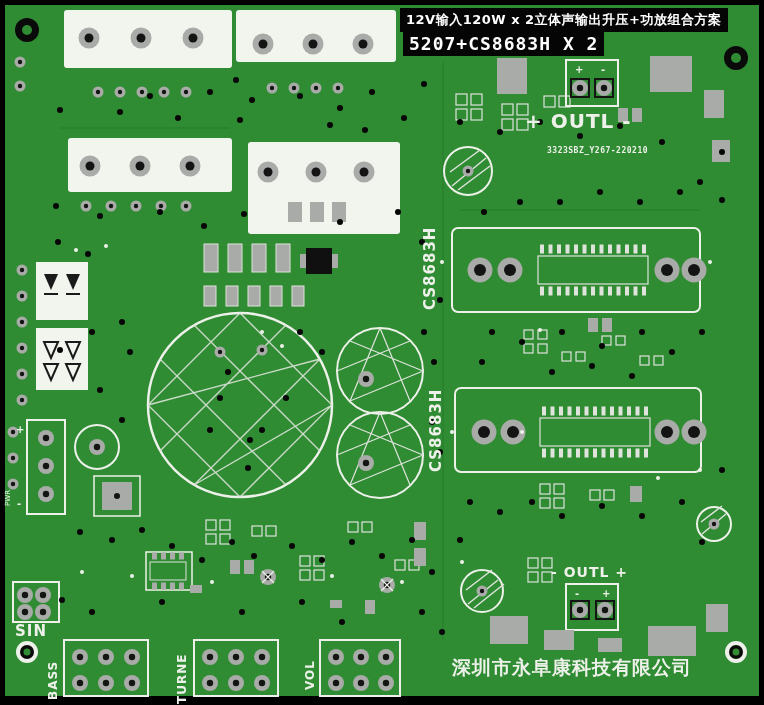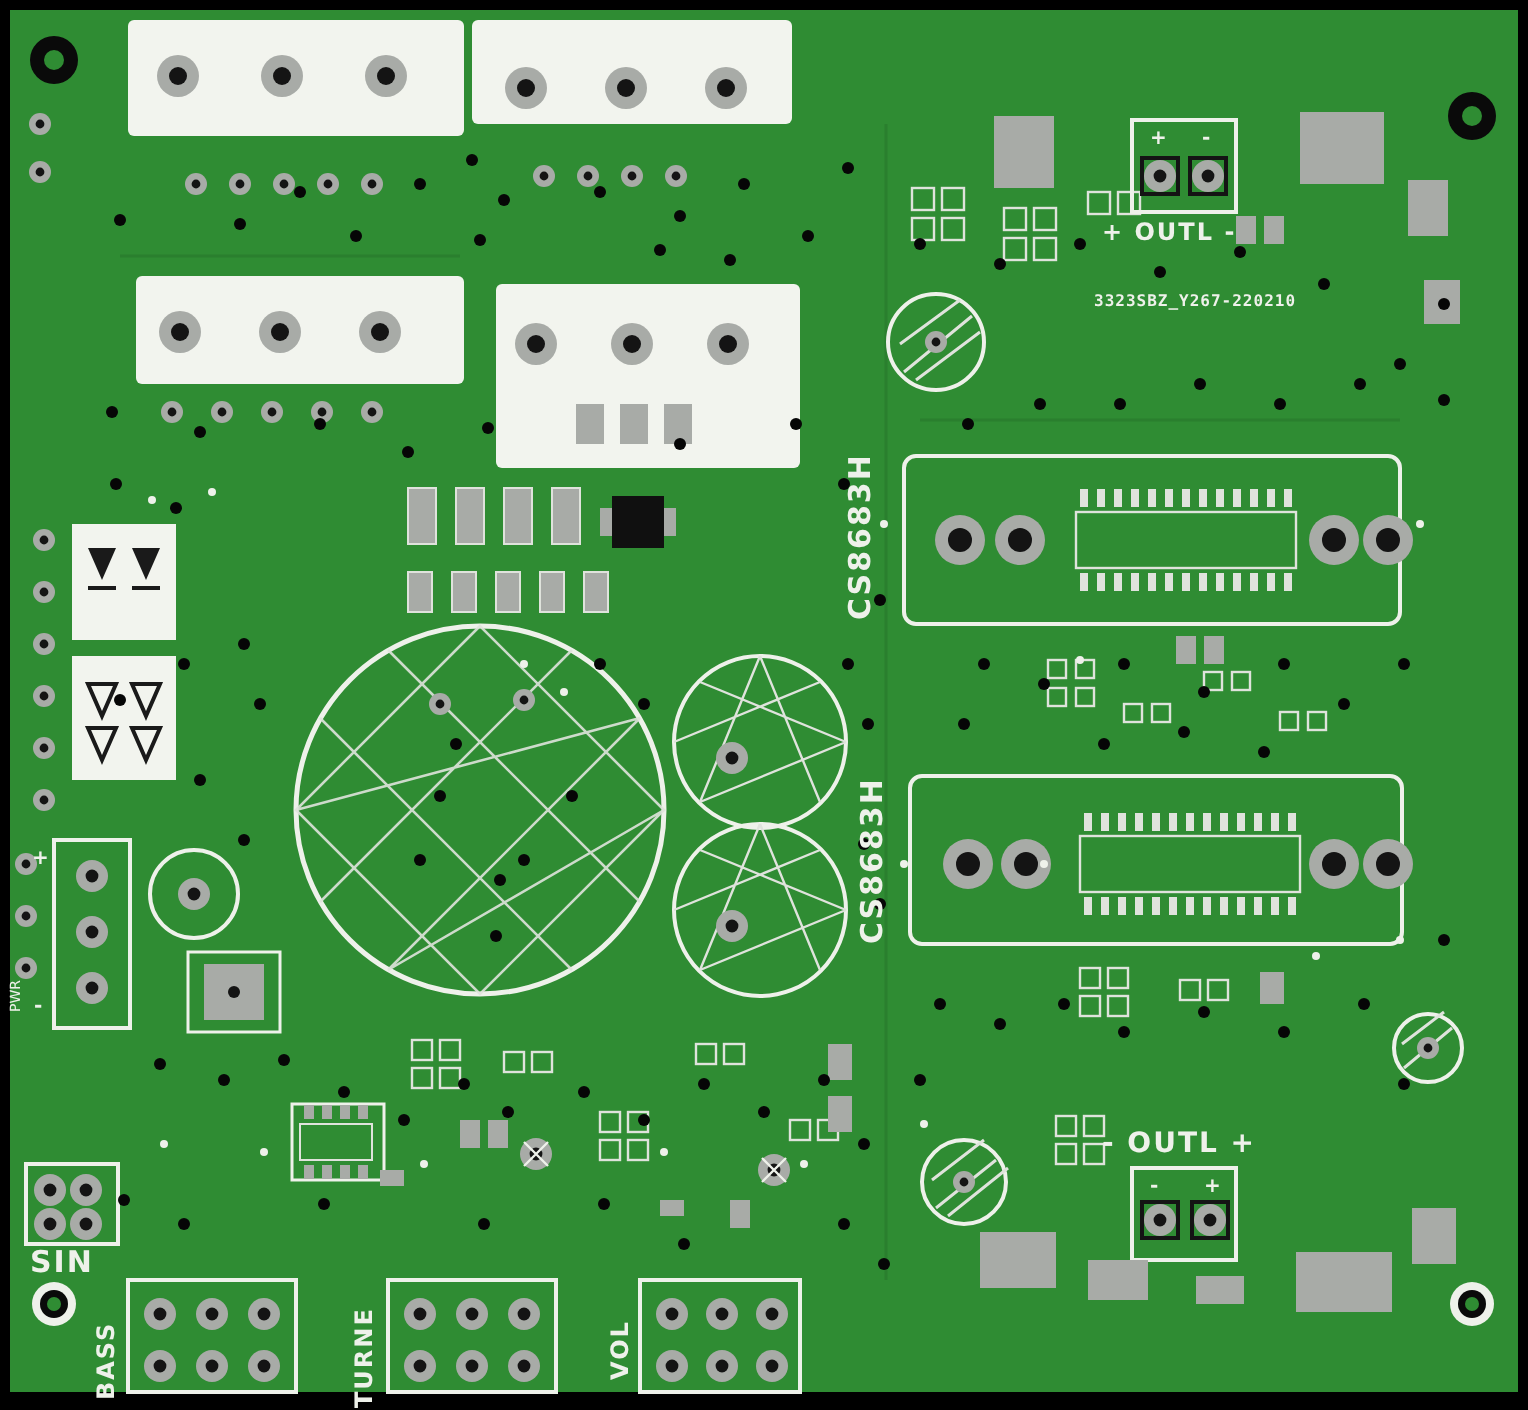--- a/index.html
+++ b/index.html
@@ -6,21 +6,21 @@
   .stage{position:relative;width:764px;height:705px;background:#000;overflow:hidden;
          font-family:"DejaVu Sans",sans-serif;}
   .stage svg{position:absolute;left:0;top:0;}
   .silk{position:absolute;color:#eef1ea;white-space:nowrap;font-weight:bold;}
   .banner{position:absolute;background:#050505;color:#ffffff;font-weight:bold;white-space:nowrap;}
   .banner1{left:400px;top:8px;font-size:13px;padding:3px 6px;letter-spacing:.5px;}
   .banner2{left:403px;top:31px;font-size:18px;padding:2px 6px;letter-spacing:1px;
            font-family:"DejaVu Sans Mono",monospace;}
   .serial{left:547px;top:146px;font-size:8px;font-weight:bold;
           font-family:"DejaVu Sans Mono",monospace;letter-spacing:.5px;}
-  .outl{left:551px;top:109px;font-size:12px;letter-spacing:1px;text-align:right;}
+  .outl{left:525px;top:109px;font-size:20px;letter-spacing:1px;text-align:right;}
   .outr{left:551px;top:564px;font-size:14px;letter-spacing:1px;}
   .company{left:452px;top:655px;font-size:19px;letter-spacing:1px;}
   .sin{left:15px;top:622px;font-size:15px;letter-spacing:1px;}
   .vert{transform:rotate(-90deg);transform-origin:0 0;}
   .bass{left:46px;top:700px;font-size:12px;letter-spacing:1px;}
   .turne{left:175px;top:704px;font-size:12px;letter-spacing:1px;}
   .vol{left:303px;top:690px;font-size:12px;letter-spacing:1px;}
   .pwr{left:4px;top:506px;font-size:7px;font-weight:normal;}
   .mark{position:absolute;color:#eef1ea;font-weight:bold;font-size:10px;}
   .amp{font-size:15px;letter-spacing:1px;}
@@ -484,25 +484,28 @@
         <circle cx="132" cy="576" r="2"></circle>
         <circle cx="212" cy="582" r="2"></circle>
     <circle cx="332" cy="576" r="2"></circle>
         <circle cx="402" cy="582" r="2"></circle>
         <circle cx="462" cy="562" r="2"></circle>
     <circle cx="540" cy="330" r="2"></circle>
         <circle cx="700" cy="470" r="2"></circle>
   </g>
 </svg>
 
+<div class="banner banner1">12V输入120W x 2立体声输出升压+功放组合方案</div>
+<div class="banner banner2">5207+CS8683H X 2</div>
 <div class="silk serial">3323SBZ_Y267-220210</div>
 <div class="silk outl">+ OUTL -</div>
 <div class="silk outr">- OUTL +</div>
 <div class="silk vert amp amp1">CS8683H</div>
 <div class="silk vert amp amp2">CS8683H</div>
+<div class="silk company">深圳市永阜康科技有限公司</div>
 <div class="silk sin">SIN</div>
 <div class="silk vert bass">BASS</div>
 <div class="silk vert turne">TURNE</div>
 <div class="silk vert vol">VOL</div>
 <div class="silk vert pwr">PWR</div>
 
 <div class="mark" style="left:575px;top:64px;">+</div>
 <div class="mark" style="left:601px;top:64px;">-</div>
 <div class="mark" style="left:575px;top:588px;">-</div>
 <div class="mark" style="left:602px;top:588px;">+</div>

